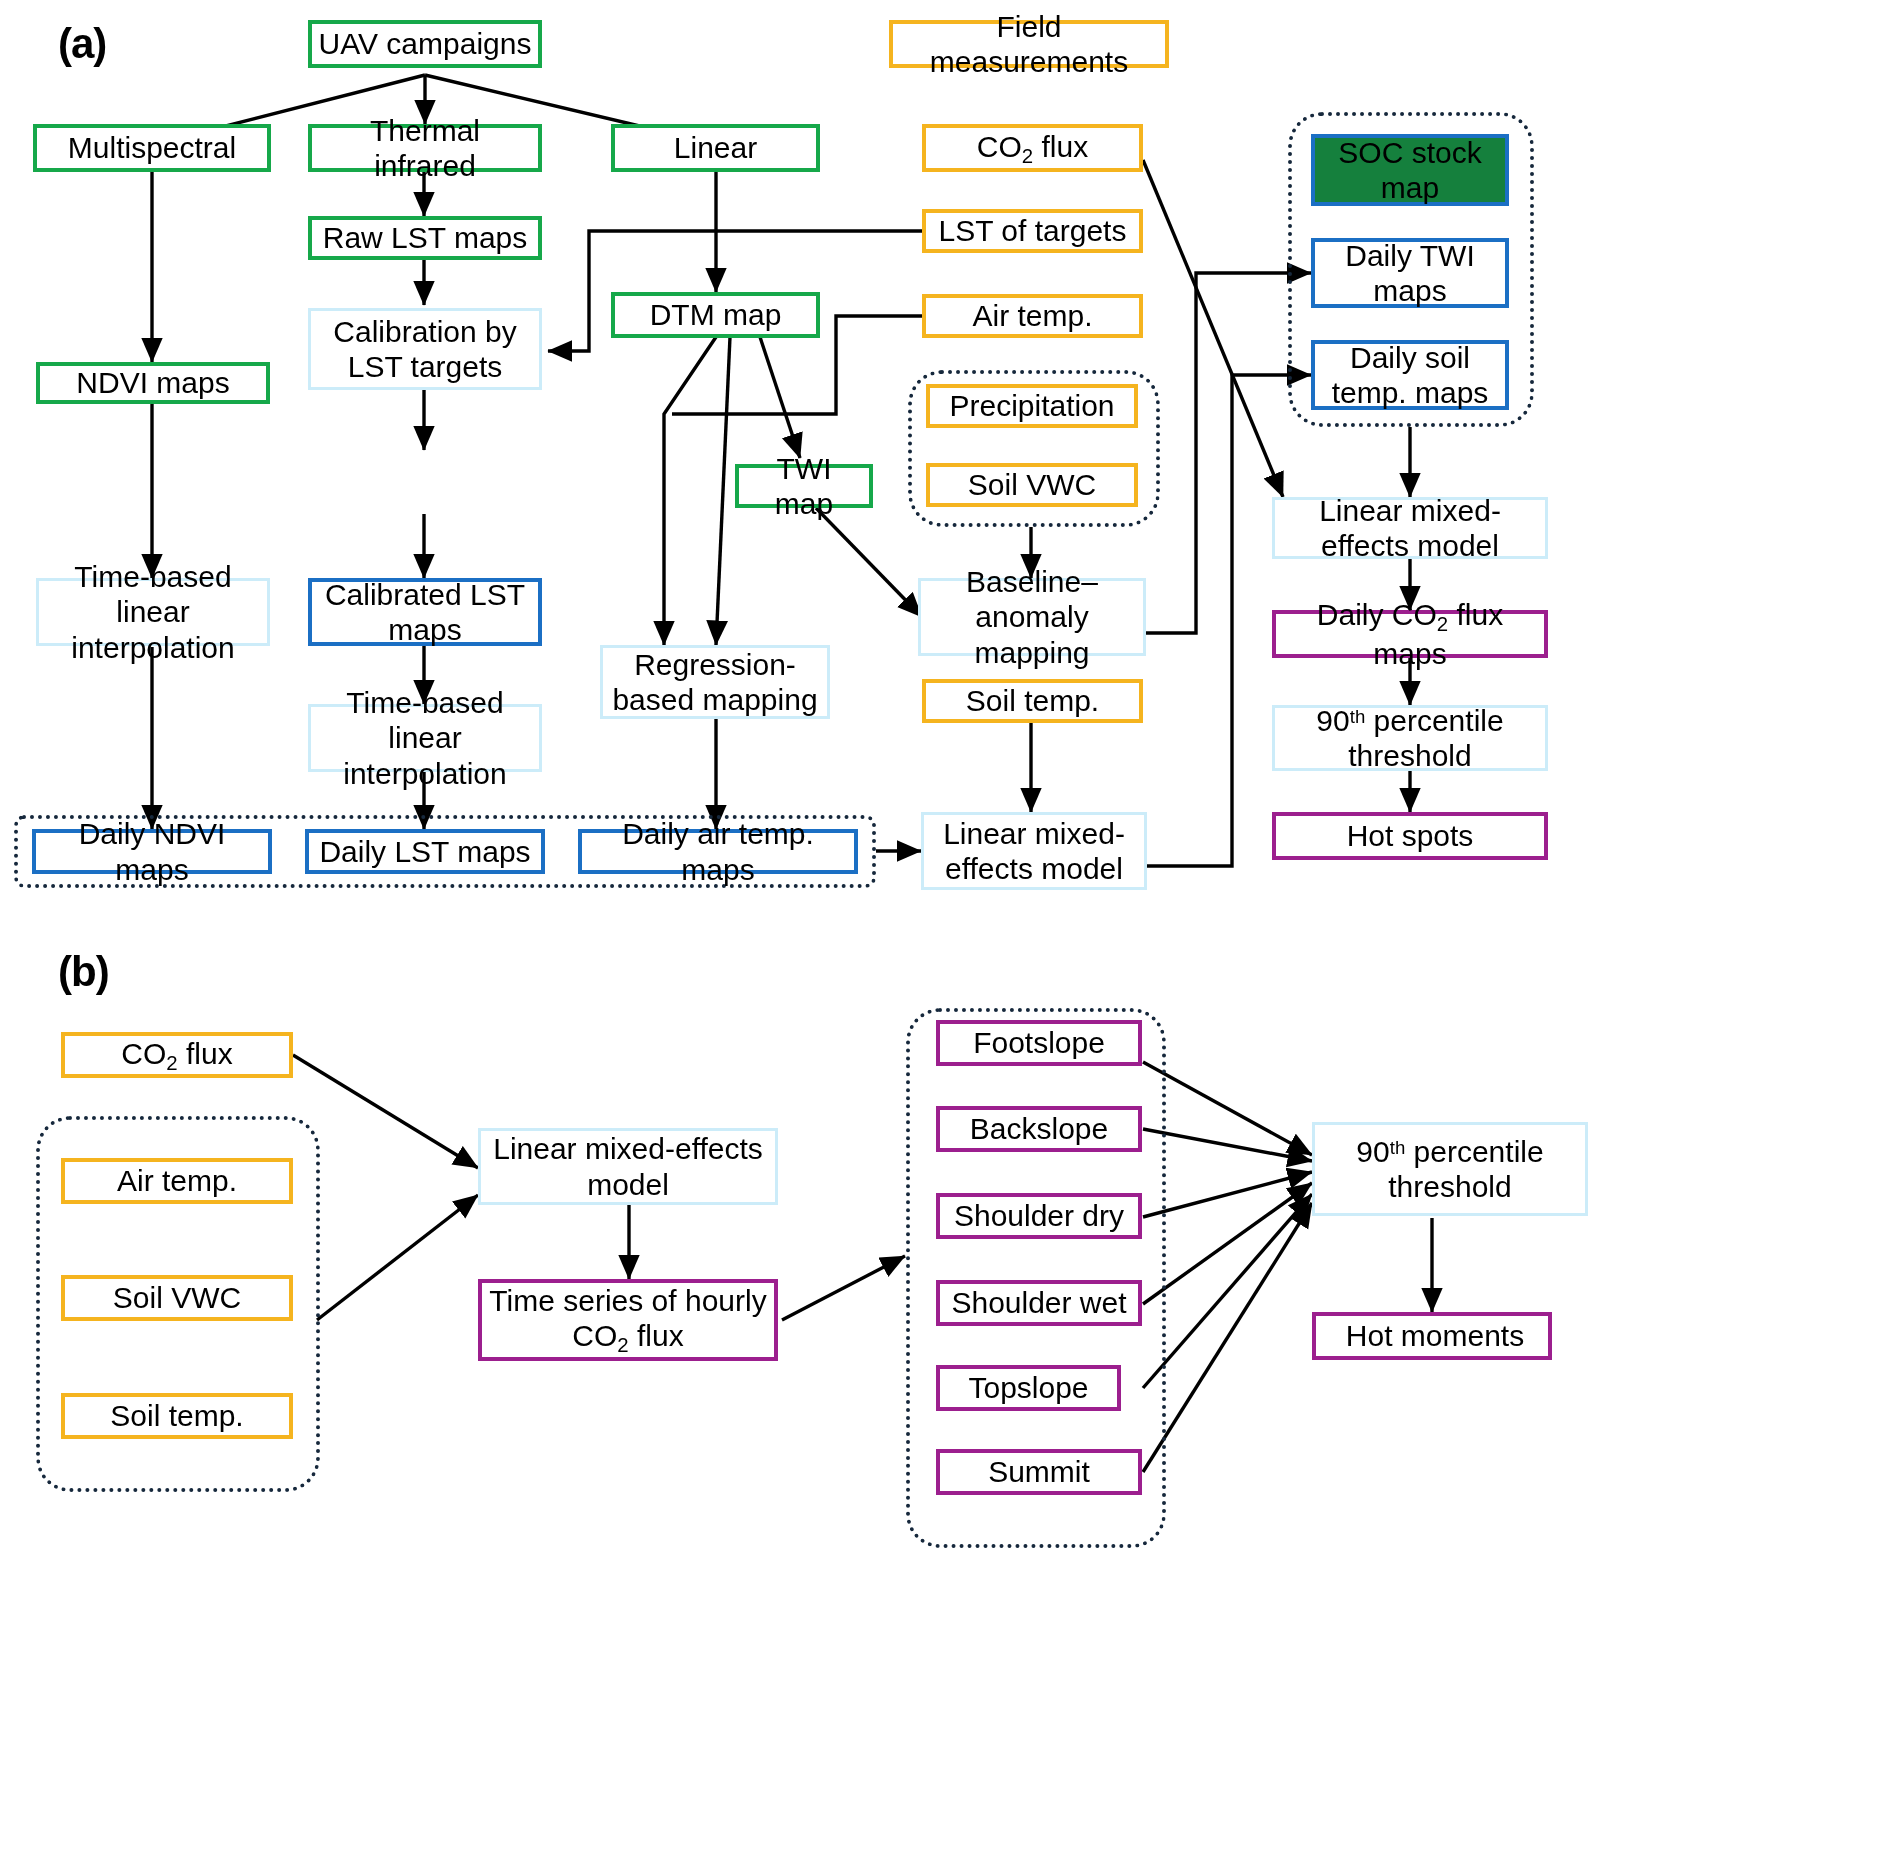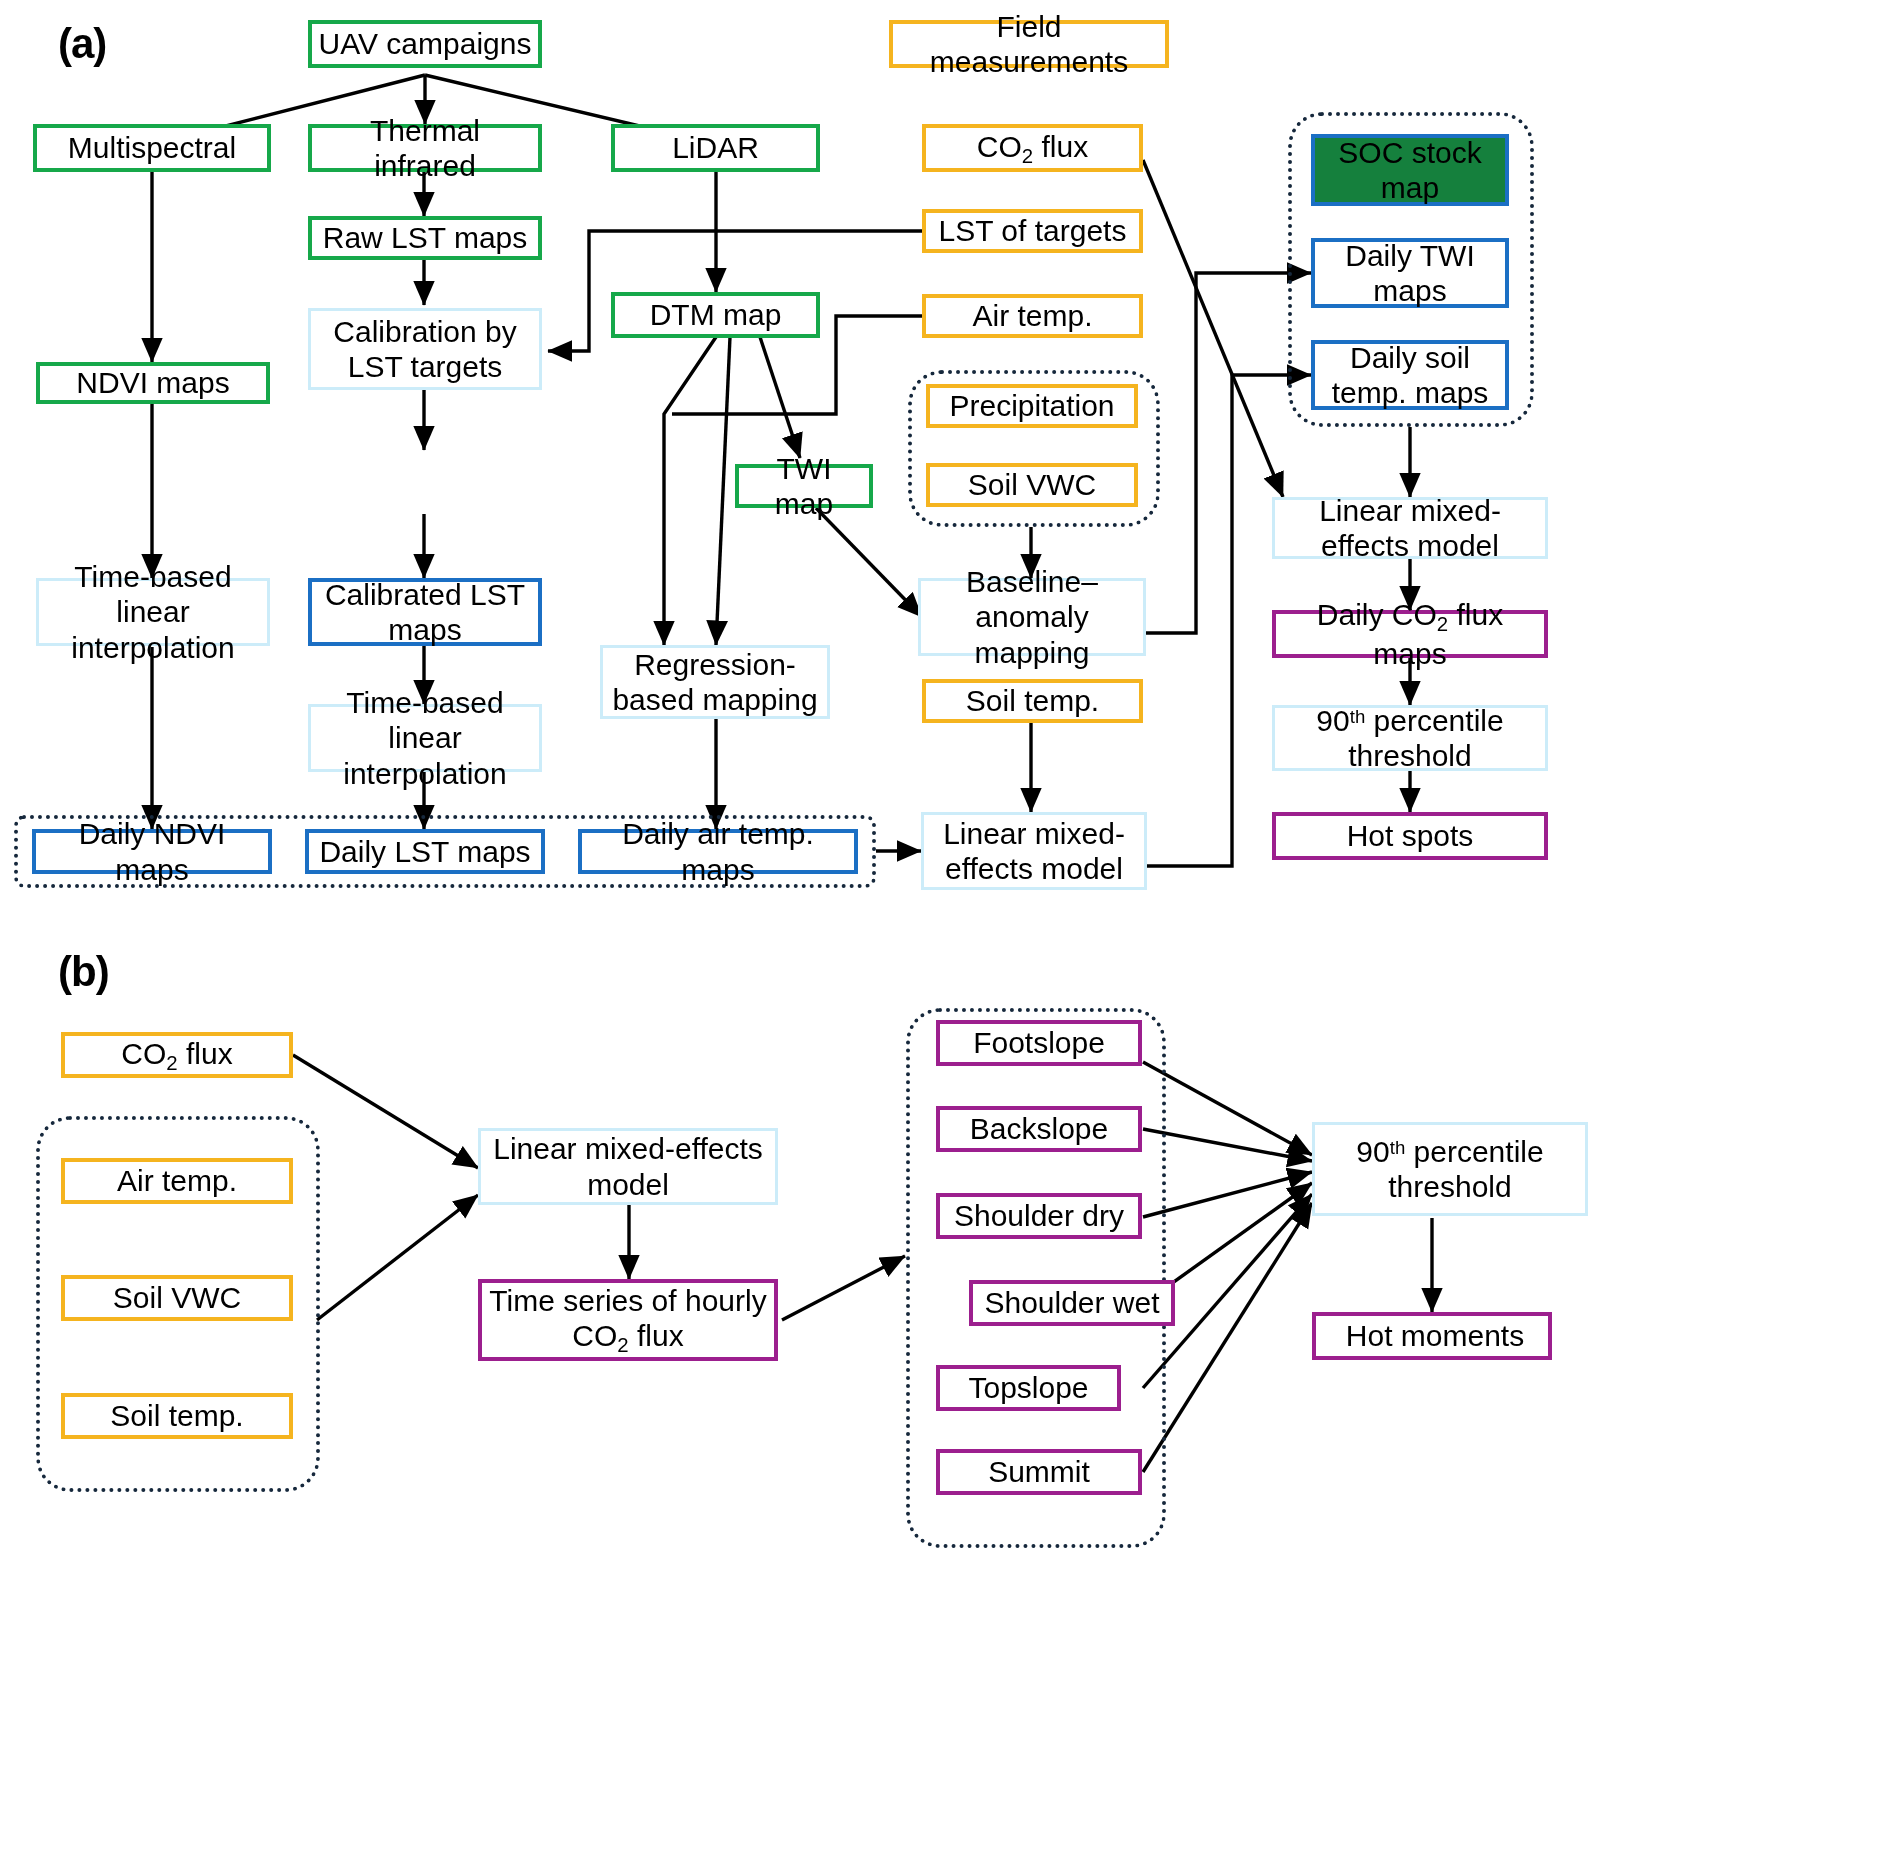--- a/index.html
+++ b/index.html
@@ -136,21 +136,21 @@
 
   <div class="node green" style="left:33px;top:124px;width:238px;height:48px;">
       <span>Multispectral</span>
     </div>
 
   <div class="node green" style="left:308px;top:124px;width:234px;height:48px;">
       <span>Thermal infrared</span>
     </div>
 
   <div class="node green" style="left:611px;top:124px;width:209px;height:48px;">
-      <span>LiDAR</span>
+      <span>Linear</span>
     </div>
 
   <div class="node orange" style="left:922px;top:124px;width:221px;height:48px;">
     <span><span>CO</span><sub>2</sub><span> flux</span></span>
   </div>
 
   <div class="dashgroup" style="left:1288px;top:112px;width:246px;height:315px;"></div>
 
   <div class="node blue-fill" style="left:1311px;top:134px;width:198px;height:72px;">
       <span>SOC stock map</span>
@@ -293,21 +293,21 @@
 
   <div class="node purple" style="left:936px;top:1020px;width:206px;height:46px;">
       <span>Footslope</span>
     </div>
   <div class="node purple" style="left:936px;top:1106px;width:206px;height:46px;">
       <span>Backslope</span>
     </div>
   <div class="node purple" style="left:936px;top:1193px;width:206px;height:46px;">
       <span>Shoulder dry</span>
     </div>
-  <div class="node purple" style="left:936px;top:1280px;width:206px;height:46px;margin-left:33px;">
+  <div class="node purple" style="left:936px;top:1280px;width:206px;height:46px;">
       <span>Shoulder wet</span>
     </div>
   <div class="node purple" style="left:936px;top:1365px;width:185px;height:46px;">
       <span>Topslope</span>
     </div>
   <div class="node purple" style="left:936px;top:1449px;width:206px;height:46px;">
       <span>Summit</span>
     </div>
 
   <div class="node ltblue" style="left:1312px;top:1122px;width:276px;height:94px;">

